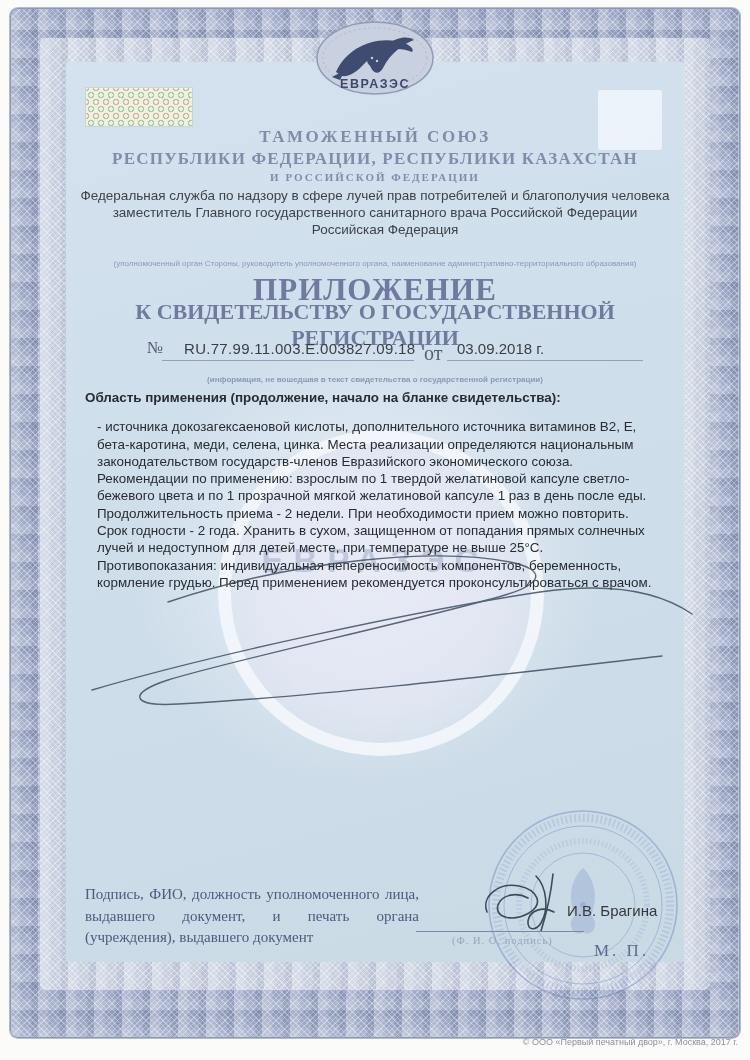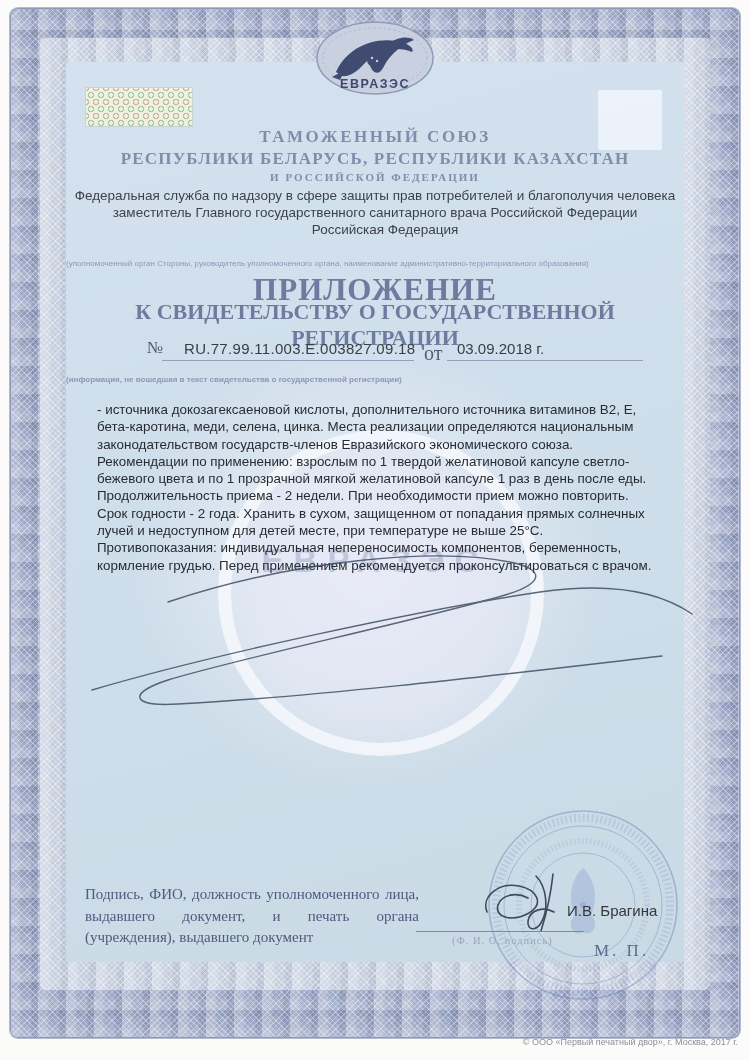--- a/index.html
+++ b/index.html
@@ -73,21 +73,21 @@
   }
   .hl1{top:127px;font-size:17px;letter-spacing:2.5px;}
   .hl2{top:149px;font-size:17px;letter-spacing:1.2px;}
   .hl3{top:171px;font-size:11px;letter-spacing:2px;}
   .h-sans{
     position:absolute;left:40px;right:40px;text-align:center;
     font-size:13.5px;color:#3e4248;
   }
   .ag1{top:188px;} .ag2{top:205px;} .ag3{top:222px;margin-left:20px;}
   .footnote{
-    position:absolute;left:66px;right:66px;text-align:left;
+    position:absolute;left:66px;right:66px;text-align:center;
     font-size:8px;color:#8e97b5;
   }
   .fn1{top:259px;} .fn2{top:375px;font-weight:bold;}
   .title-line{
     position:absolute;left:66px;right:66px;text-align:center;
     font-family:"Liberation Serif",serif;font-weight:bold;color:#6f7a9e;
   }
   .tl1{top:272px;font-size:31px;letter-spacing:1px;}
   .tl2{top:299px;font-size:22px;}
   
@@ -147,39 +147,40 @@
       <path d="M58 45 C70 21 92 13 102 20 C93 23 79 32 71 48 C67 56 60 53 58 45 Z" fill="#3f4b70"></path>
       <path d="M20 57 L33 50 L28 60 Z" fill="#3f4b70"></path>
       <circle cx="62" cy="40" r="7" fill="#3f4b70"></circle>
       <circle cx="60" cy="38" r="1.2" fill="#c9d0e0"></circle>
       <circle cx="65" cy="41" r="1.2" fill="#c9d0e0"></circle>
     </svg>
     <div class="emblem-label">ЕВРАЗЭС</div>
   </div>
 
   <div class="h-serif hl1">ТАМОЖЕННЫЙ СОЮЗ</div>
-  <div class="h-serif hl2">РЕСПУБЛИКИ БЕЛАРУСЬ, РЕСПУБЛИКИ КАЗАХСТАН</div>
+  <div class="h-serif hl2">РЕСПУБЛИКИ ФЕДЕРАЦИИ, РЕСПУБЛИКИ КАЗАХСТАН</div>
   <div class="h-serif hl3">И РОССИЙСКОЙ ФЕДЕРАЦИИ</div>
-  <div class="h-sans ag1">Федеральная служба по надзору в сфере защиты прав потребителей и благополучия человека</div>
+  <div class="h-sans ag1">Федеральная служба по надзору в сфере лучей прав потребителей и благополучия человека</div>
   <div class="h-sans ag2">заместитель Главного государственного санитарного врача Российской Федерации</div>
   <div class="h-sans ag3">Российская Федерация</div>
   <div class="footnote fn1">(уполномоченный орган Стороны, руководитель уполномоченного органа, наименование административно-территориального образования)</div>
 
   <div class="title-line tl1">ПРИЛОЖЕНИЕ</div>
   <div class="title-line tl2">К СВИДЕТЕЛЬСТВУ О ГОСУДАРСТВЕННОЙ РЕГИСТРАЦИИ</div>
 
   <span class="no-label">№</span>
   <span class="no-value">RU.77.99.11.003.Е.003827.09.18</span>
   <div class="rule rule1"></div>
   <span class="ot-label">от</span>
   <span class="date-value">03.09.2018 г.</span>
   <div class="rule rule2"></div>
   <div class="footnote fn2">(информация, не вошедшая в текст свидетельства о государственной регистрации)</div>
 
   <div class="body-block">
+    <p class="body-heading">Область применения (продолжение, начало на бланке свидетельства):</p>
     <p class="body-par">- источника докозагексаеновой кислоты, дополнительного источника витаминов В2, Е, бета-каротина, меди, селена, цинка. Места реализации определяются национальным законодательством государств-членов Евразийского экономического союза. Рекомендации по применению: взрослым по 1 твердой желатиновой капсуле светло-бежевого цвета и по 1 прозрачной мягкой желатиновой капсуле 1 раз в день после еды. Продолжительность приема - 2 недели. При необходимости прием можно повторить. Срок годности - 2 года. Хранить в сухом, защищенном от попадания прямых солнечных лучей и недоступном для детей месте, при температуре не выше 25°С. Противопоказания: индивидуальная непереносимость компонентов, беременность, кормление грудью. Перед применением рекомендуется проконсультироваться с врачом.</p>
   </div>
 
   <svg class="ink-overlay" width="750" height="1060" viewBox="0 0 750 1060">
 
     <g stroke="#5f77bd" fill="none">
       <circle cx="583" cy="905" r="94" stroke-width="1.6" opacity="0.40"></circle>
       <circle cx="583" cy="905" r="79" stroke-width="1" opacity="0.38"></circle>
       <circle cx="583" cy="905" r="52" stroke-width="1" opacity="0.35"></circle>
       <circle cx="583" cy="905" r="87" stroke-width="8" stroke-dasharray="1.8 2.6" opacity="0.18"></circle>

